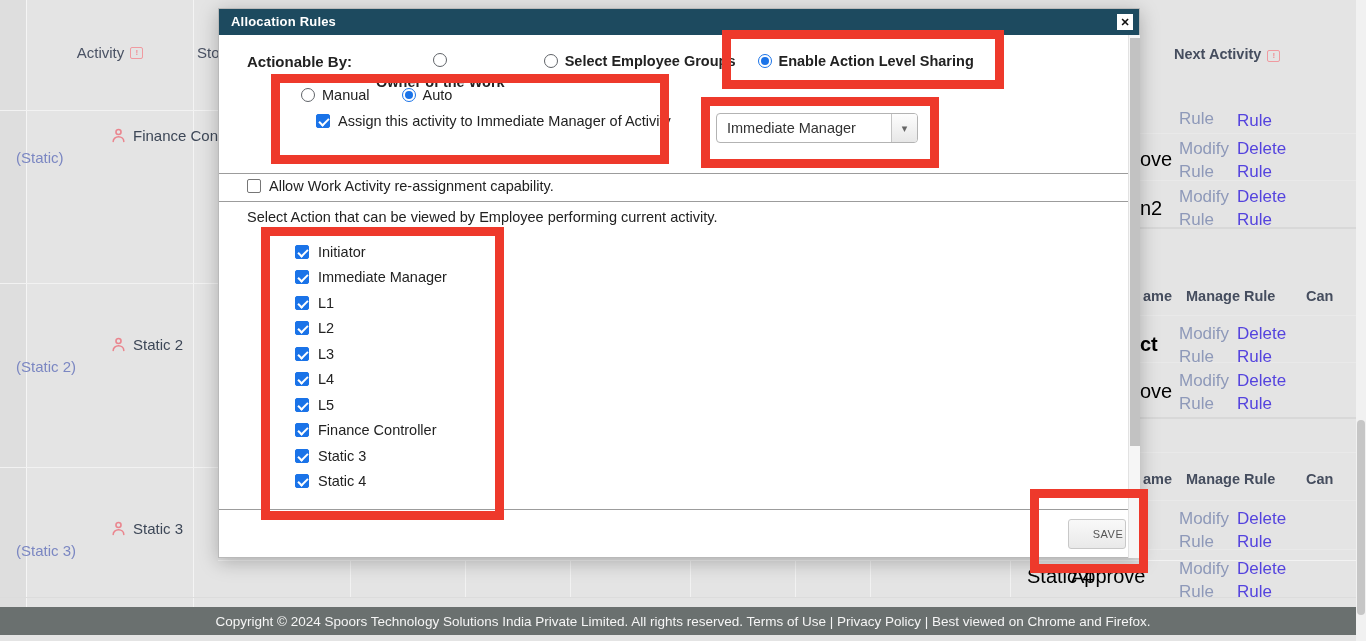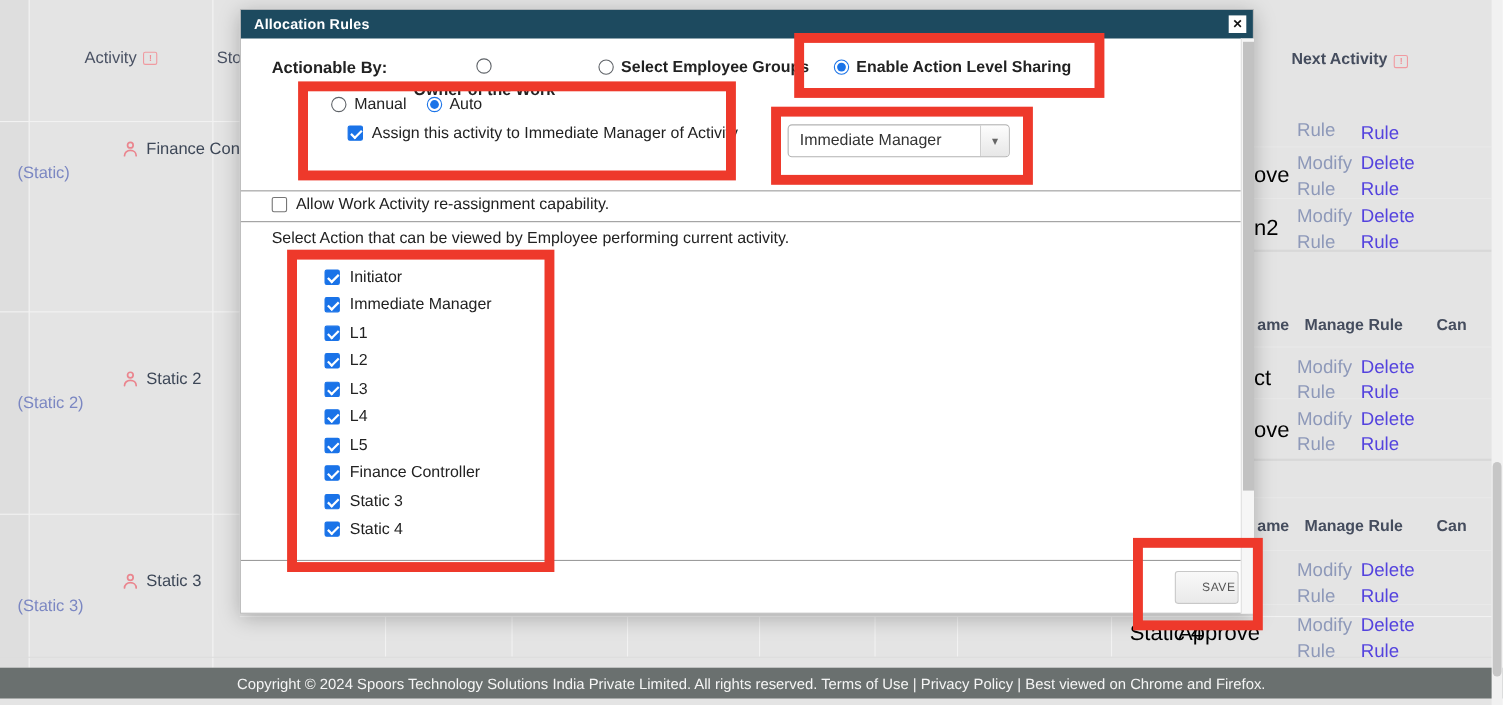--- a/index.html
+++ b/index.html
@@ -48,21 +48,21 @@
   .radio { display:inline-block; width:14px; height:14px; border:1px solid #5f6368; border-radius:50%; background:#fff; position:relative; flex:none; }
   .radio.selected { border-color:#1a73e8; }
   .radio.selected::after { content:""; position:absolute; left:2px; top:2px; width:8px; height:8px; border-radius:50%; background:#1a73e8; }
 
   .cb { display:inline-block; width:14px; height:14px; border:1px solid #767676; border-radius:2px; background:#fff; position:relative; flex:none; }
   .cb.checked { background:#1a73e8; border-color:#1a73e8; }
   .cb.checked::after { content:""; position:absolute; left:4px; top:1px; width:4px; height:8px; border:solid #fff; border-width:0 2px 2px 0; transform:rotate(45deg); }
 
   .row-actionable { position:absolute; left:28px; top:44px; height:22px; display:flex; align-items:flex-start;font-weight:bold; }
   .opt { display:flex; align-items:center; gap:7px; }
-  .row-mode { position:absolute; left:82px; top:76px; height:20px; display:flex; align-items:center; gap:18px; }
+  .row-mode { position:absolute; left:82px; top:76px; height:20px; display:flex; align-items:center; gap:32px; }
   .row-assign { position:absolute; left:97px; top:102px; display:flex; gap:8px; }
   .row-assign .cb { margin-top:3px; }
   .assign-label { width:340px; line-height:21px; }
 
   .dropdown { position:absolute; left:497px; top:104px; width:202px; height:30px; border:1px solid #b3b3b3; border-radius:4px; background:#fff; display:flex; }
   .dropdown-value { flex:1; font-size:14.5px; color:#333; line-height:28px; padding-left:10px; white-space:nowrap; overflow:hidden; }
   .dropdown-arrow { width:26px; border-left:1px solid #c4c4c4; background:linear-gradient(#fdfdfd,#e7e7e7); border-radius:0 3px 3px 0; display:flex; align-items:center; justify-content:center; color:#666; font-size:11px; }
 
   .m-divider { position:absolute; left:0; width:909px; height:1px; background:#9c9c9c; }
   .row-allow { position:absolute; left:28px; top:166px; height:22px; display:flex; align-items:center; gap:8px; }
@@ -154,21 +154,21 @@
   <div class="rp-link rp-delete" style="left:1237px;top:186px;">Delete Rule</div>
   <div class="rp-sep thick" style="left:1140px;top:227px;width:216px;"></div>
 
   <div class="rp-frag" style="left:1143px;top:288px;color:#454d5e;font-weight:600;font-size:14.5px;">ame</div>
   <div class="rp-header" style="left:1186px;top:288px;">
       <span>Manage Rule</span>
     </div>
   <div class="rp-frag" style="left:1306px;top:288px;color:#454d5e;font-weight:600;font-size:14.5px;">Can</div>
   <div class="rp-sep" style="left:1140px;top:315px;width:216px;"></div>
 
-  <div class="rp-frag" style="left:1140px;top:333px;">ct</div>
+  <div class="rp-frag" style="left:1140px;top:333px;font-weight:bold;">ct</div>
   <div class="rp-link rp-modify" style="left:1179px;top:323px;">Modify Rule</div>
   <div class="rp-link rp-delete" style="left:1237px;top:323px;">Delete Rule</div>
   <div class="rp-sep" style="left:1140px;top:362px;width:216px;"></div>
 
   <div class="rp-frag" style="left:1140px;top:380px;">ove</div>
   <div class="rp-link rp-modify" style="left:1179px;top:370px;">Modify Rule</div>
   <div class="rp-link rp-delete" style="left:1237px;top:370px;">Delete Rule</div>
   <div class="rp-sep thick" style="left:1140px;top:417px;width:216px;"></div>
   <div class="rp-sep" style="left:1140px;top:452px;width:216px;"></div>
 

